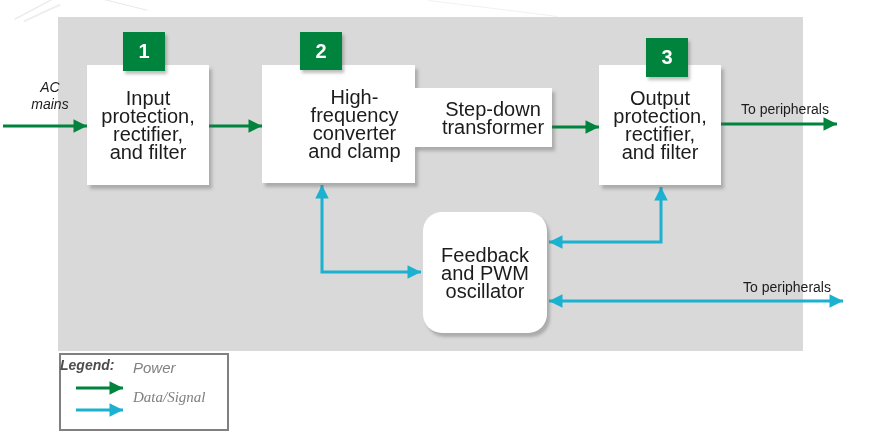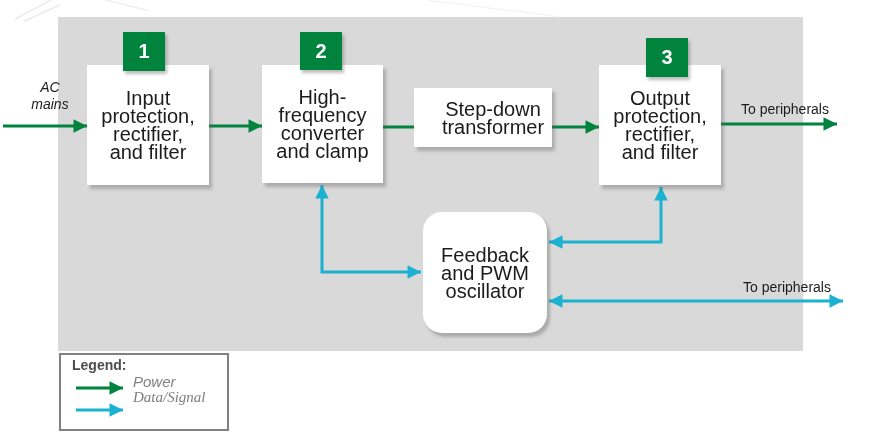--- a/index.html
+++ b/index.html
@@ -37,22 +37,22 @@
   }
   .lbl{
     position:absolute;color:var(--ink);font-size:14px;line-height:17px;
     text-align:center;white-space:pre-line;
   }
   .legend-box{
     position:absolute;left:59px;top:353px;width:170px;height:78px;
     background:#fff;border:2px solid var(--muted);box-sizing:border-box;
   }
   .legend-title{
-    position:absolute;left:72px;top:357px;font-size:14px;font-weight:bold;
-    color:var(--legend_title);
+    position:absolute;left:60px;top:357px;font-size:14px;font-weight:bold;
+    font-style:italic;color:var(--legend_title);
   }
   .legend-item{
     position:absolute;font-size:15px;font-style:italic;color:var(--muted);
   }
   .artifact{position:absolute;background:#cfcfcf;height:1px;opacity:.55;}
   .a1{left:12px;top:8px;width:46px;transform:rotate(-28deg);}
   .a2{left:22px;top:12px;width:40px;transform:rotate(-25deg);height:2px;opacity:.35;}
   .a3{left:100px;top:4px;width:48px;transform:rotate(14deg);opacity:.45;}
   .a4{left:428px;top:8px;width:130px;transform:rotate(7deg);opacity:.3;}
 </style>
@@ -88,21 +88,21 @@
     <path class="wire signal" d="M661 187 V242 H549" marker-start="url(#as)" marker-end="url(#as)"></path>
     <path class="wire signal" d="M549 301 H843" marker-start="url(#as)" marker-end="url(#as)"></path>
     <path class="wire power" d="M76 388 H123" marker-end="url(#ap)"></path>
     <path class="wire signal" d="M76 410 H123" marker-end="url(#as)"></path>
   </svg>
 
   <div class="block" style="left:87px;top:65px;width:122px;height:120px;">Input
 protection,
 rectifier,
 and filter</div>
-  <div class="block" style="left:262px;top:65px;width:121px;height:118px;">High-frequency
+  <div class="block" style="left:262px;top:65px;width:121px;height:118px;padding-left:32px;">High-frequency
 converter
 and clamp</div>
   <div class="block" style="left:414px;top:88px;width:118px;height:59px;padding-left:20px;">Step-down
 transformer</div>
   <div class="block" style="left:599px;top:65px;width:122px;height:120px;">Output
 protection,
 rectifier,
 and filter</div>
   <div class="block" style="left:423px;top:212px;width:124px;height:121px;border-radius:19px;">Feedback
 and PWM
@@ -111,16 +111,16 @@
   <div class="badge" style="left:123px;top:32px;width:42px;height:39px;">1</div>
   <div class="badge" style="left:300px;top:32px;width:42px;height:38px;">2</div>
   <div class="badge" style="left:646px;top:38px;width:42px;height:39px;">3</div>
 
   <div class="lbl" style="left:24px;top:79px;width:52px;font-style:italic;">AC
 mains</div>
   <div class="lbl" style="left:722px;top:101px;width:126px;">To peripherals</div>
   <div class="lbl" style="left:724px;top:279px;width:126px;">To peripherals</div>
 
   <div class="legend-title">Legend:</div>
-  <div class="legend-item" style="left:133px;top:373px;">Power</div>
+  <div class="legend-item" style="left:133px;top:359px;">Power</div>
   <div class="legend-item" style="left:133px;top:389px;font-family:Liberation Serif, serif;">Data/Signal</div>
 
 </div>
 
 </body></html>

